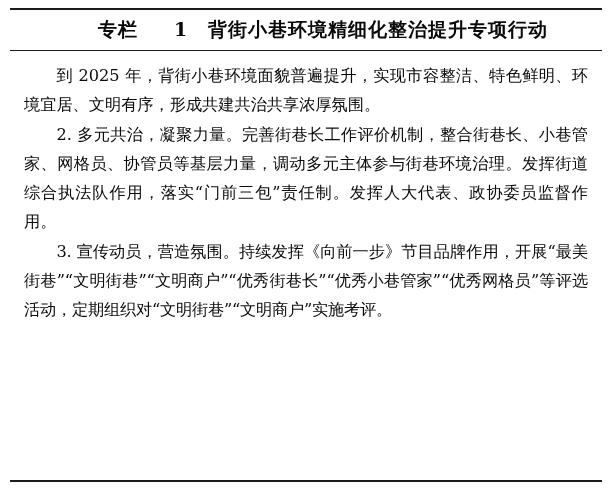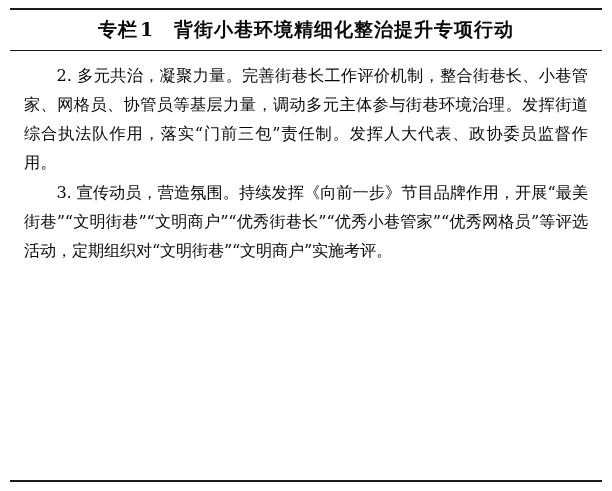--- a/index.html
+++ b/index.html
@@ -34,20 +34,21 @@
   }
   .title {
     font-size: 19px;
     font-weight: bold;
     letter-spacing: 1px;
     white-space: nowrap;
     font-family: "DejaVu Serif", "Liberation Serif", serif;
   }
   .title .num {
     margin-right: 2px;
+    margin-left: 34px;
   }
   .title .gap {
     display: inline-block;
     width: 18px;
   }
   .body {
     padding: 10px 14px 0 14px;
   }
   p.para {
     margin: 0 0 1px 0;
@@ -67,17 +68,18 @@
 
 <div class="box">
 
   <div class="title-wrap">
     <div class="title">
       <span class="num">专栏</span><span class="num">1</span><span class="gap"></span><span>背街小巷环境精细化整治提升专项行动</span>
     </div>
   </div>
 
   <div class="body">
+    <p class="para">到 2025 年，背街小巷环境面貌普遍提升，实现市容整洁、特色鲜明、环境宜居、文明有序，形成共建共治共享浓厚氛围。</p>
     <p class="para">2. 多元共治，凝聚力量。完善街巷长工作评价机制，整合街巷长、小巷管家、网格员、协管员等基层力量，调动多元主体参与街巷环境治理。发挥街道综合执法队作用，落实“门前三包”责任制。发挥人大代表、政协委员监督作用。</p>
     <p class="para tight">3. 宣传动员，营造氛围。持续发挥《向前一步》节目品牌作用，开展“最美街巷”“文明街巷”“文明商户”“优秀街巷长”“优秀小巷管家”“优秀网格员”等评选活动，定期组织对“文明街巷”“文明商户”实施考评。</p>
   </div>
 
 </div>
 
 </body></html>

